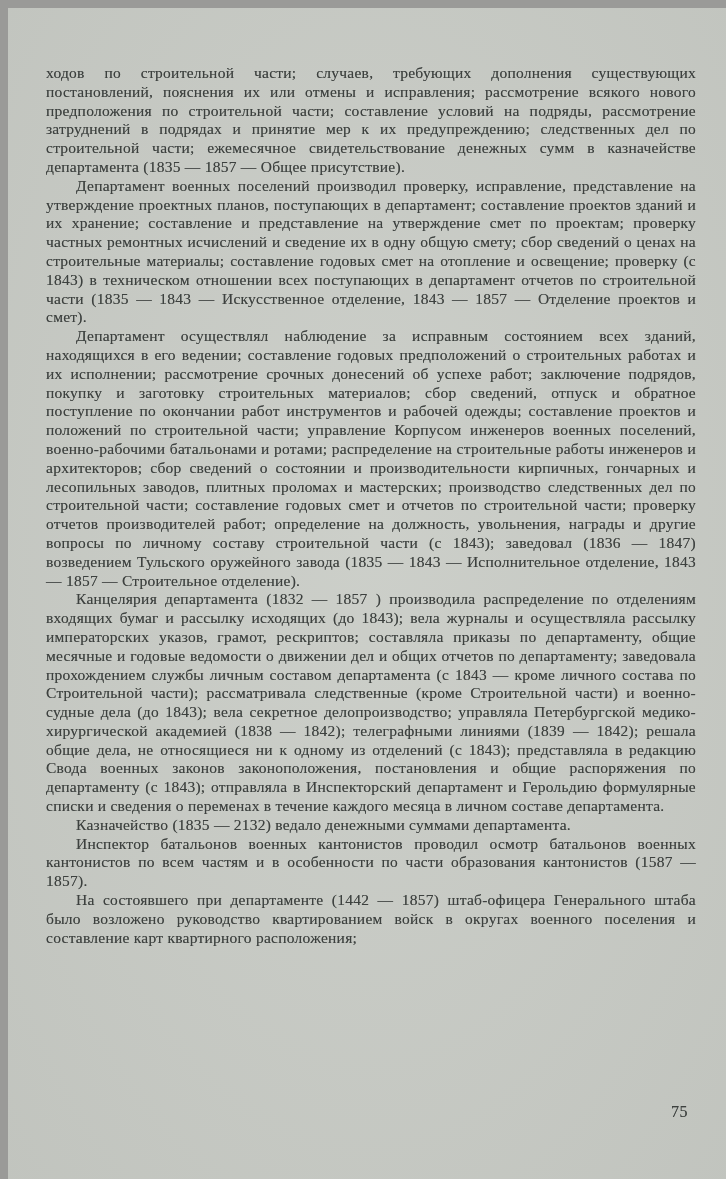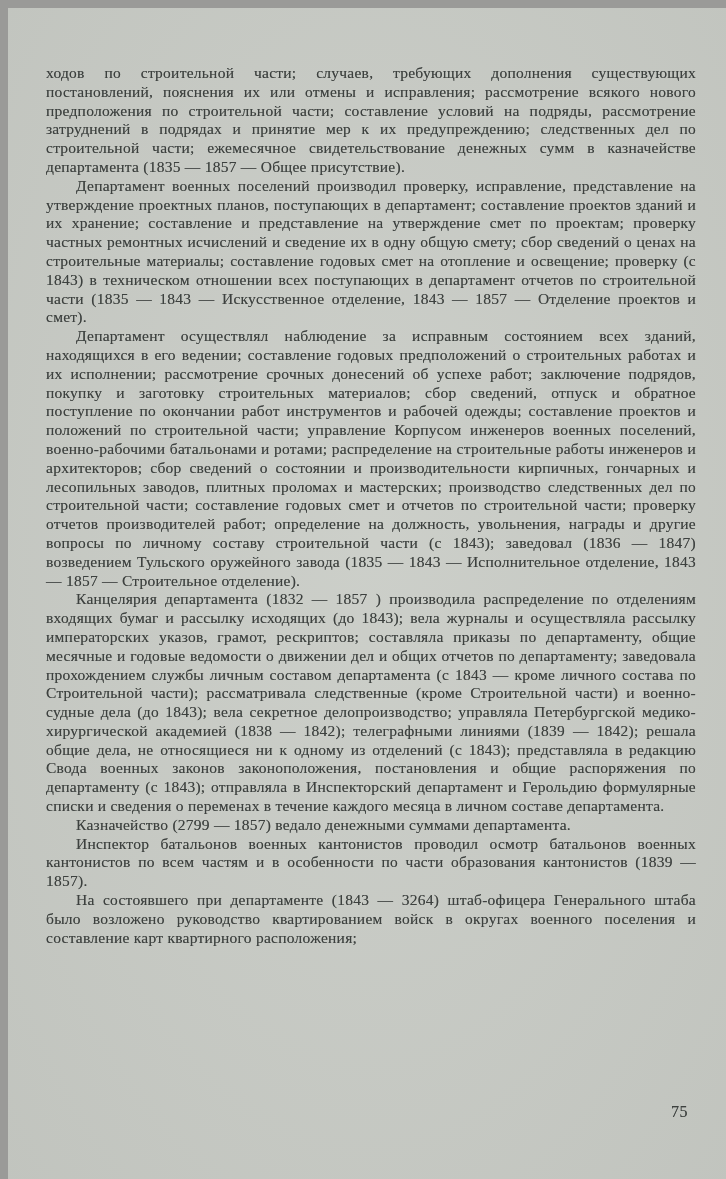--- a/index.html
+++ b/index.html
@@ -53,18 +53,18 @@
 </style>
 </head>
 <body>
 
 <div class="scan">
   <div class="text-block">
     <p class="no-indent">ходов по строительной части; случаев, требующих дополнения существующих постановлений, пояснения их или отмены и исправления; рассмотрение всякого нового предположения по строительной части; составление условий на подряды, рассмотрение затруднений в подрядах и принятие мер к их предупреждению; следственных дел по строительной части; ежемесячное свидетельствование денежных сумм в казначействе департамента (1835 — 1857 — Общее присутствие).</p>
     <p>Департамент военных поселений производил проверку, исправление, представление на утверждение проектных планов, поступающих в департамент; составление проектов зданий и их хранение; составление и представление на утверждение смет по проектам; проверку частных ремонтных исчислений и сведение их в одну общую смету; сбор сведений о ценах на строительные материалы; составление годовых смет на отопление и освещение; проверку (с 1843) в техническом отношении всех поступающих в департамент отчетов по строительной части (1835 — 1843 — Искусственное отделение, 1843 — 1857 — Отделение проектов и смет).</p>
     <p>Департамент осуществлял наблюдение за исправным состоянием всех зданий, находящихся в его ведении; составление годовых предположений о строительных работах и их исполнении; рассмотрение срочных донесений об успехе работ; заключение подрядов, покупку и заготовку строительных материалов; сбор сведений, отпуск и обратное поступление по окончании работ инструментов и рабочей одежды; составление проектов и положений по строительной части; управление Корпусом инженеров военных поселений, военно-рабочими батальонами и ротами; распределение на строительные работы инженеров и архитекторов; сбор сведений о состоянии и производительности кирпичных, гончарных и лесопильных заводов, плитных проломах и мастерских; производство следственных дел по строительной части; составление годовых смет и отчетов по строительной части; проверку отчетов производителей работ; определение на должность, увольнения, награды и другие вопросы по личному составу строительной части (с 1843); заведовал (1836 — 1847) возведением Тульского оружейного завода (1835 — 1843 — Исполнительное отделение, 1843 — 1857 — Строительное отделение).</p>
     <p>Канцелярия департамента (1832 — 1857 ) производила распределение по отделениям входящих бумаг и рассылку исходящих (до 1843); вела журналы и осуществляла рассылку императорских указов, грамот, рескриптов; составляла приказы по департаменту, общие месячные и годовые ведомости о движении дел и общих отчетов по департаменту; заведовала прохождением службы личным составом департамента (с 1843 — кроме личного состава по Строительной части); рассматривала следственные (кроме Строительной части) и военно-судные дела (до 1843); вела секретное делопроизводство; управляла Петербургской медико-хирургической академией (1838 — 1842); телеграфными линиями (1839 — 1842); решала общие дела, не относящиеся ни к одному из отделений (с 1843); представляла в редакцию Свода военных законов законоположения, постановления и общие распоряжения по департаменту (с 1843); отправляла в Инспекторский департамент и Герольдию формулярные списки и сведения о переменах в течение каждого месяца в личном составе департамента.</p>
-    <p>Казначейство (2799 — 1857) ведало денежными суммами департамента.</p>
-    <p>Инспектор батальонов военных кантонистов проводил осмотр батальонов военных кантонистов по всем частям и в особенности по части образования кантонистов (1839 — 1857).</p>
-    <p>На состоявшего при департаменте (1843 — 3264) штаб-офицера Генерального штаба было возложено руководство квартированием войск в округах военного поселения и составление карт квартирного расположения;</p>
+    <p>Казначейство (1835 — 2132) ведало денежными суммами департамента.</p>
+    <p>Инспектор батальонов военных кантонистов проводил осмотр батальонов военных кантонистов по всем частям и в особенности по части образования кантонистов (1587 — 1857).</p>
+    <p>На состоявшего при департаменте (1442 — 1857) штаб-офицера Генерального штаба было возложено руководство квартированием войск в округах военного поселения и составление карт квартирного расположения;</p>
   </div>
   <div class="page-number">75</div>
 </div>
 
 </body></html>

